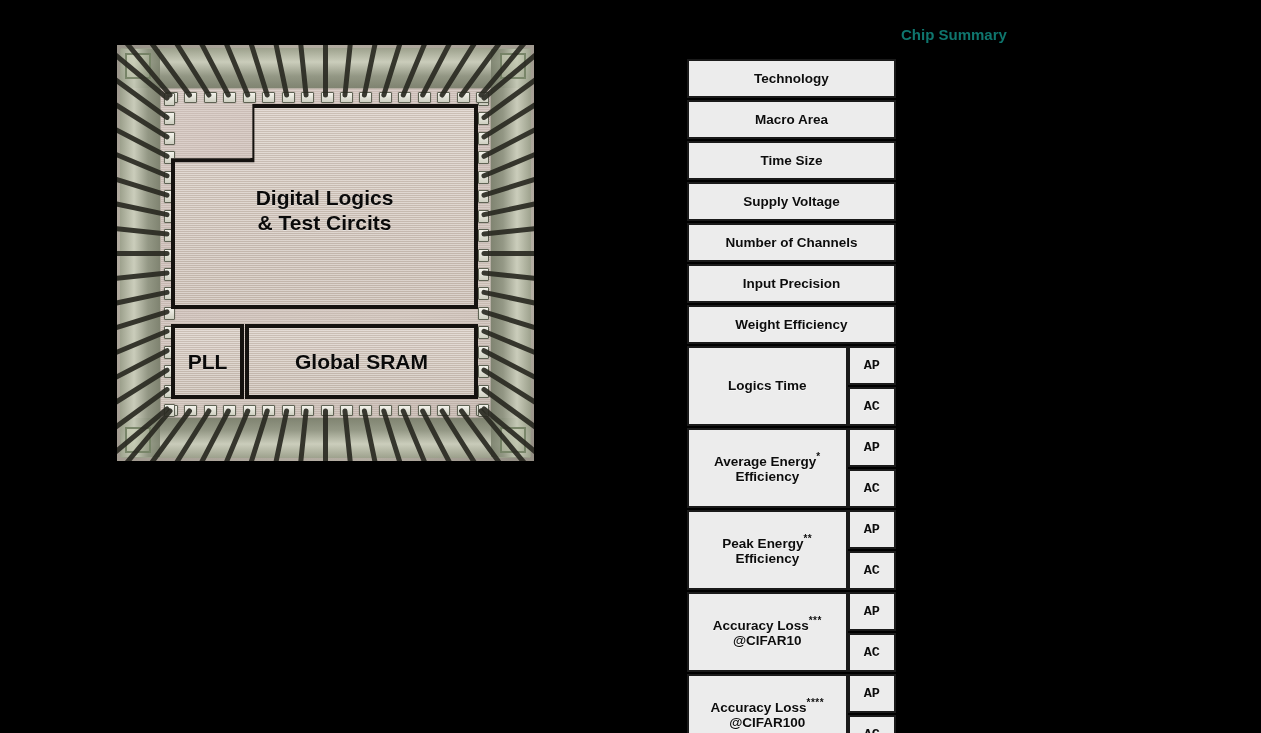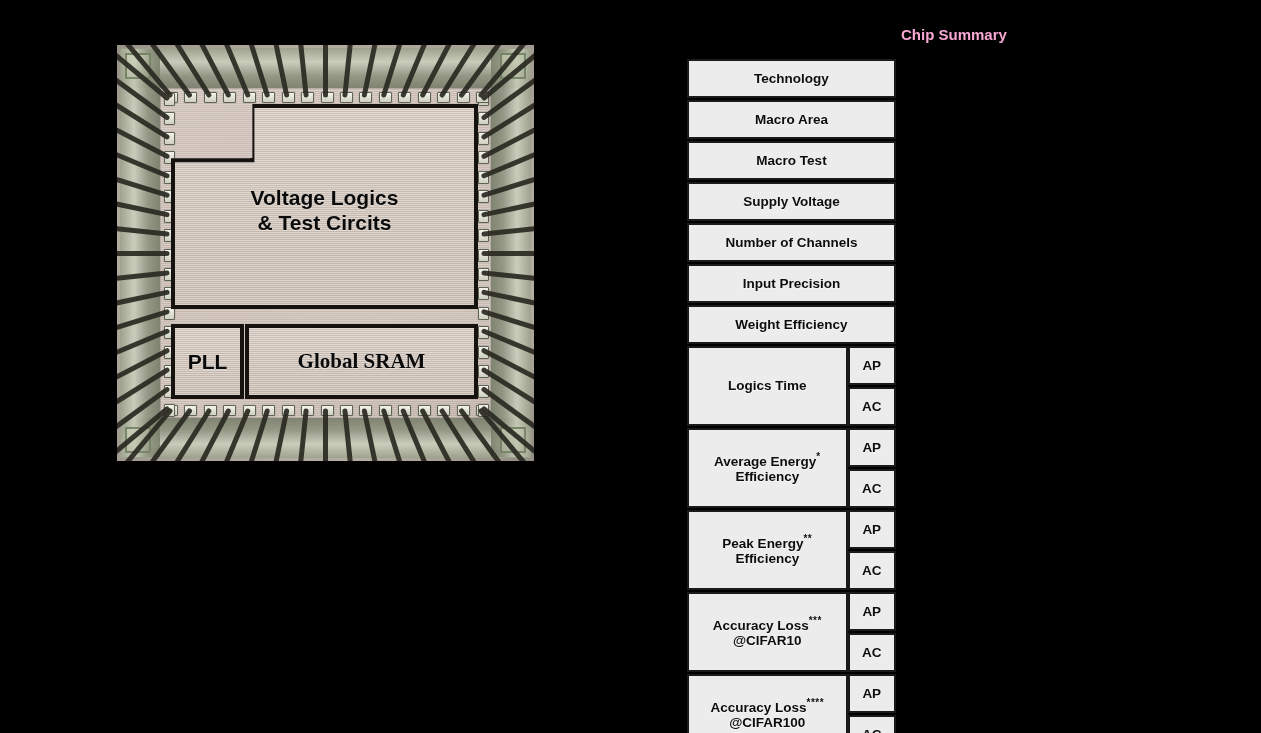--- a/index.html
+++ b/index.html
@@ -121,28 +121,28 @@
   }
   #blk-digital .dl-label {
     position: absolute;
     left: 0; right: 0; top: 50%;
     transform: translateY(-42%);
     font-size: 21px; font-weight: bold; color: #0a0a0a;
     text-align: center; line-height: 1.22;
     text-shadow: 0 1px 0 rgba(255,255,255,.35);
   }
   #blk-pll       { left: 54px;  top: 279px; width: 73px;  height: 75px; font-size: 21px; }
-  #blk-sram      { left: 128px; top: 279px; width: 233px; height: 75px; font-size: 21px; font-family: Liberation Serif, serif; }
+  #blk-sram      { left: 128px; top: 279px; width: 233px; height: 75px; font-size: 21px; }
 
   
   #chip-summary-title {
     position: absolute;
     left: 901px;
     top: 26px;
-    color: #f9a8d4;
+    color: #0f766e;
     font-size: 15px;
     font-weight: bold;
     white-space: nowrap;
   }
   #summary-table {
     position: absolute;
     left: 687px;
     top: 57px;
     width: 209px;
     border-collapse: separate;
@@ -155,21 +155,21 @@
     font-size: 13.5px;
     font-weight: bold;
     text-align: center;
     vertical-align: middle;
     padding: 0;
     line-height: 1.18;
     text-shadow: 0 1px 0 rgba(255,255,255,.5);
   }
   td.row-simple { height: 35px; }
   td.row-label  { width: 155px; }
-  td.row-sub    { width: 44px; height: 35px; }
+  td.row-sub    { width: 44px; height: 35px; font-family: Liberation Mono, monospace; }
   .sup { font-size: 10px; vertical-align: super; letter-spacing: .5px; }
   .cellwrap { display: block; padding: 0 4px; }
 </style>
 </head>
 <body>
 
 <div id="die-photo">
   <div id="die-substrate"></div>
 
   <div class="lf-band top"></div>
@@ -325,21 +325,21 @@
       <line x1="50" y1="364" x2="-6" y2="410.8" stroke="#2a2a22" stroke-width="5" stroke-linecap="round" opacity="0.92"></line>
       <line x1="367" y1="364" x2="423" y2="410.8" stroke="#2a2a22" stroke-width="5" stroke-linecap="round" opacity="0.92"></line>
     </svg>
 
   <div class="blk" id="blk-digital">
     <div class="dl-shape"></div>
     <svg class="dl-outline" viewBox="0 0 307 205" preserveAspectRatio="none">
       <polygon points="81.4,2 305,2 305,203 2,203 2,56.2 81.4,56.2" fill="none" stroke="#15120f" stroke-width="4"></polygon>
     </svg>
     <div class="dl-label">
-      <div>Voltage Logics</div>
+      <div>Digital Logics</div>
       <div>&amp; Test Circits</div>
     </div>
   </div>
 
 
   <div class="blk" id="blk-pll">PLL</div>
 
   <div class="blk" id="blk-sram">Global SRAM</div>
 </div>
 
@@ -352,21 +352,21 @@
           <span class="cellwrap">Technology</span>
         </td>
       </tr>
       <tr>
         <td class="row-simple" colspan="2">
           <span class="cellwrap">Macro Area</span>
         </td>
       </tr>
       <tr>
         <td class="row-simple" colspan="2">
-          <span class="cellwrap">Macro Test</span>
+          <span class="cellwrap">Time Size</span>
         </td>
       </tr>
       <tr>
         <td class="row-simple" colspan="2">
           <span class="cellwrap">Supply Voltage</span>
         </td>
       </tr>
       <tr>
         <td class="row-simple" colspan="2">
           <span class="cellwrap">Number of Channels</span>

